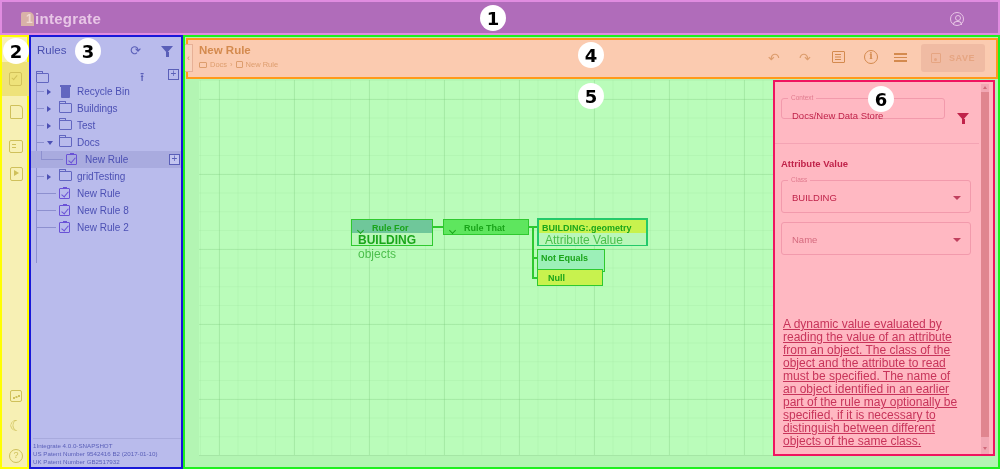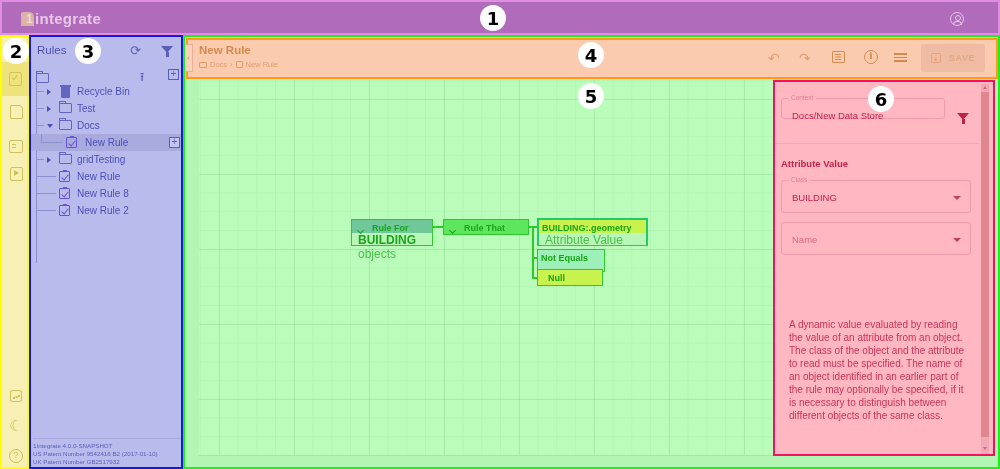--- a/index.html
+++ b/index.html
@@ -99,21 +99,21 @@
   .scroll-arrow-dn { position: absolute; right: 6px; bottom: 4px; width: 0; height: 0; border-left: 2.5px solid transparent; border-right: 2.5px solid transparent; border-top: 3px solid #d06a7a; }
   .field { position: absolute; left: 6px; border: 1px solid #f29aac; border-radius: 3px; background: #ffb8c2; }
   .field-label { position: absolute; left: 6px; top: -5px; padding: 0 3px; background: #ffb8c2; font-size: 6.5px; color: #e07a8e; }
   .field-value { position: absolute; left: 10px; font-size: 9.5px; color: #c0234a; }
   .field-value.placeholder { color: #d56a7e; }
   .dd-arrow { position: absolute; right: 9px; width: 0; height: 0; border-left: 4px solid transparent; border-right: 4px solid transparent; border-top: 4px solid #c0405e; }
   .ctx-filter { position: absolute; left: 182px; top: 31px; width: 0; height: 0; border-left: 6px solid transparent; border-right: 6px solid transparent; border-top: 7px solid #c0234a; }
   .ctx-filter::after { content: ""; position: absolute; left: -1.5px; top: -1px; width: 3px; height: 5px; background: #c0234a; }
   .divider { position: absolute; left: 0; top: 61px; width: 204px; height: 1px; background: #f4a4b4; }
   .section-title { position: absolute; left: 6px; top: 76px; font-size: 9.5px; font-weight: bold; color: #c0234a; }
-  .desc { position: absolute; left: 14px; top: 236px; width: 180px; font-size: 10px; line-height: 13px; color: #c8345a; }
+  .desc { position: absolute; left: 8px; top: 236px; width: 180px; font-size: 12px; line-height: 13px; color: #c8345a; text-decoration: underline; }
 </style>
 </head>
 <body>
 
 <div class="root">
 
   <div class="topbar">
     <div class="logo">
       <div class="logo-mark">
           <span>1</span>
@@ -165,20 +165,26 @@
     <div class="upload-icon">⭱</div>
     <div class="add-root">+</div>
     <div class="vline"></div>
 
     <div class="tree">
       <div class="tree-row">
         <div class="hline"></div>
         <div class="caret"></div>
         <div class="trash"></div>
         <span class="item-label">Recycle Bin</span>
+      </div>
+      <div class="tree-row">
+        <div class="hline"></div>
+        <div class="caret"></div>
+        <div class="folder item-icon"></div>
+        <span class="item-label">Buildings</span>
       </div>
       <div class="tree-row">
         <div class="hline"></div>
         <div class="caret"></div>
         <div class="folder item-icon"></div>
         <span class="item-label">Test</span>
       </div>
       <div class="tree-row">
         <div class="hline"></div>
         <div class="caret open"></div>

